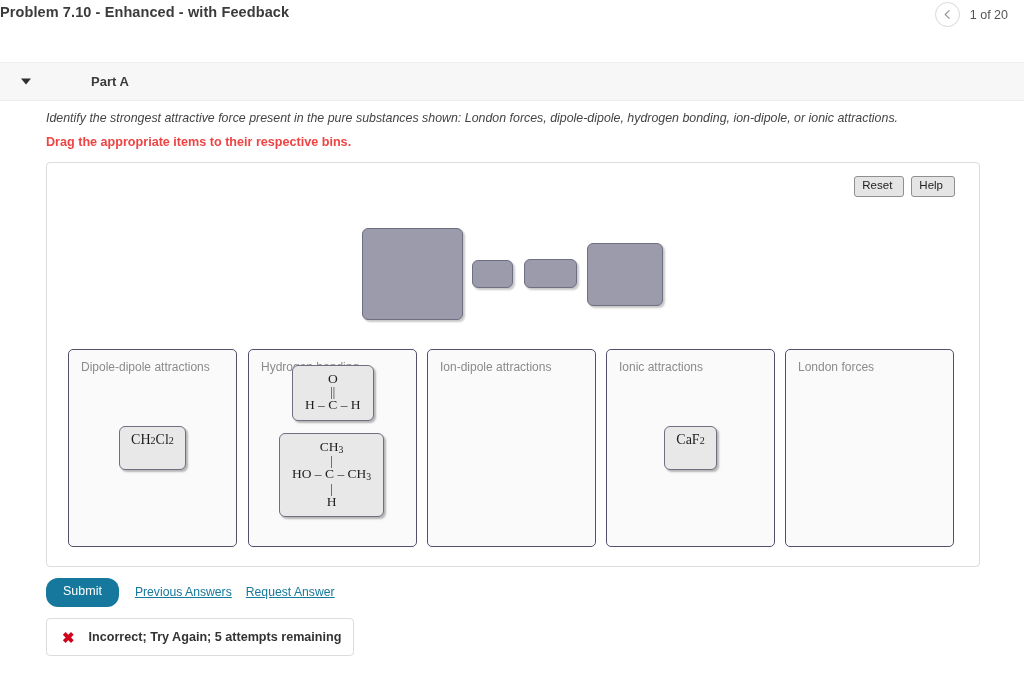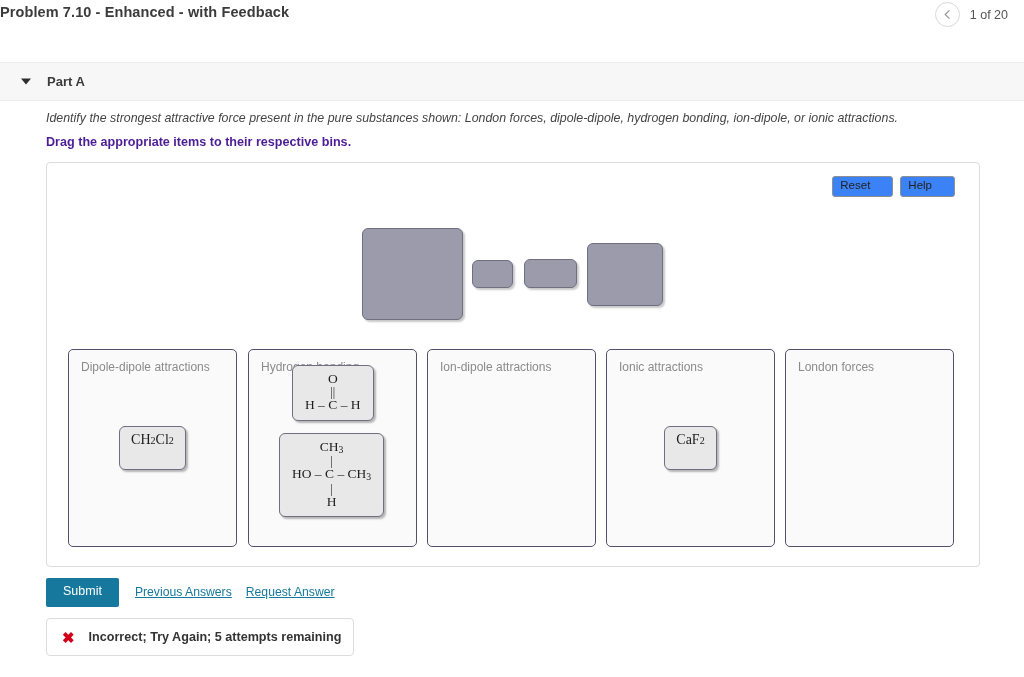--- a/index.html
+++ b/index.html
@@ -66,20 +66,21 @@
     top: 62px;
     width: 1024px;
     height: 39px;
     background: #f7f7f7;
     border-top: 1px solid #ededed;
     border-bottom: 1px solid #ededed;
     box-sizing: border-box;
     display: flex;
     align-items: center;
     cursor: pointer;
+    gap: 44px;
   }
   .part-caret {
     margin-left: 20px;
     width: 11px;
     height: 11px;
     display: flex;
     align-items: center;
     justify-content: center;
   }
   .part-caret svg { display: block; }
@@ -99,21 +100,21 @@
     color: #444444;
     white-space: nowrap;
     font-style: italic;
   }
   .prompt-drag {
     position: absolute;
     left: 46px;
     top: 135px;
     font-size: 12.6px;
     font-weight: bold;
-    color: #4c1d95;
+    color: #ef4444;
     white-space: nowrap;
   }
 
   
   .answer-box {
     position: absolute;
     left: 46px;
     top: 162px;
     width: 934px;
     height: 405px;
@@ -126,24 +127,24 @@
     position: absolute;
     right: 24px;
     top: 13px;
     display: flex;
     gap: 7px;
   }
   .tool-btn {
     font-family: "Liberation Sans", sans-serif;
     font-size: 11.5px;
     color: #222222;
-    background: #3b82f6;
+    background: #e5e5e5;
     border: 1px solid #8f8f8f;
     border-radius: 3px;
-    padding: 2px 22px 3px 7px;
+    padding: 2px 11px 3px 7px;
     cursor: pointer;
     line-height: 1.2;
   }
 
   
   .source-area {
     position: absolute;
     left: 0;
     top: 0;
     width: 934px;
@@ -260,21 +261,21 @@
     display: flex;
     align-items: center;
     gap: 16px;
   }
   .submit-btn {
     background: #15789c;
     color: #ffffff;
     font-family: "Liberation Sans", sans-serif;
     font-size: 12.5px;
     border: none;
-    border-radius: 2px;
+    border-radius: 12px;
     padding: 7px 17px 8px 17px;
     cursor: pointer;
     line-height: 1.1;
   }
   .link {
     font-size: 12.2px;
     color: #15789c;
     text-decoration: underline;
     cursor: pointer;
     white-space: nowrap;

